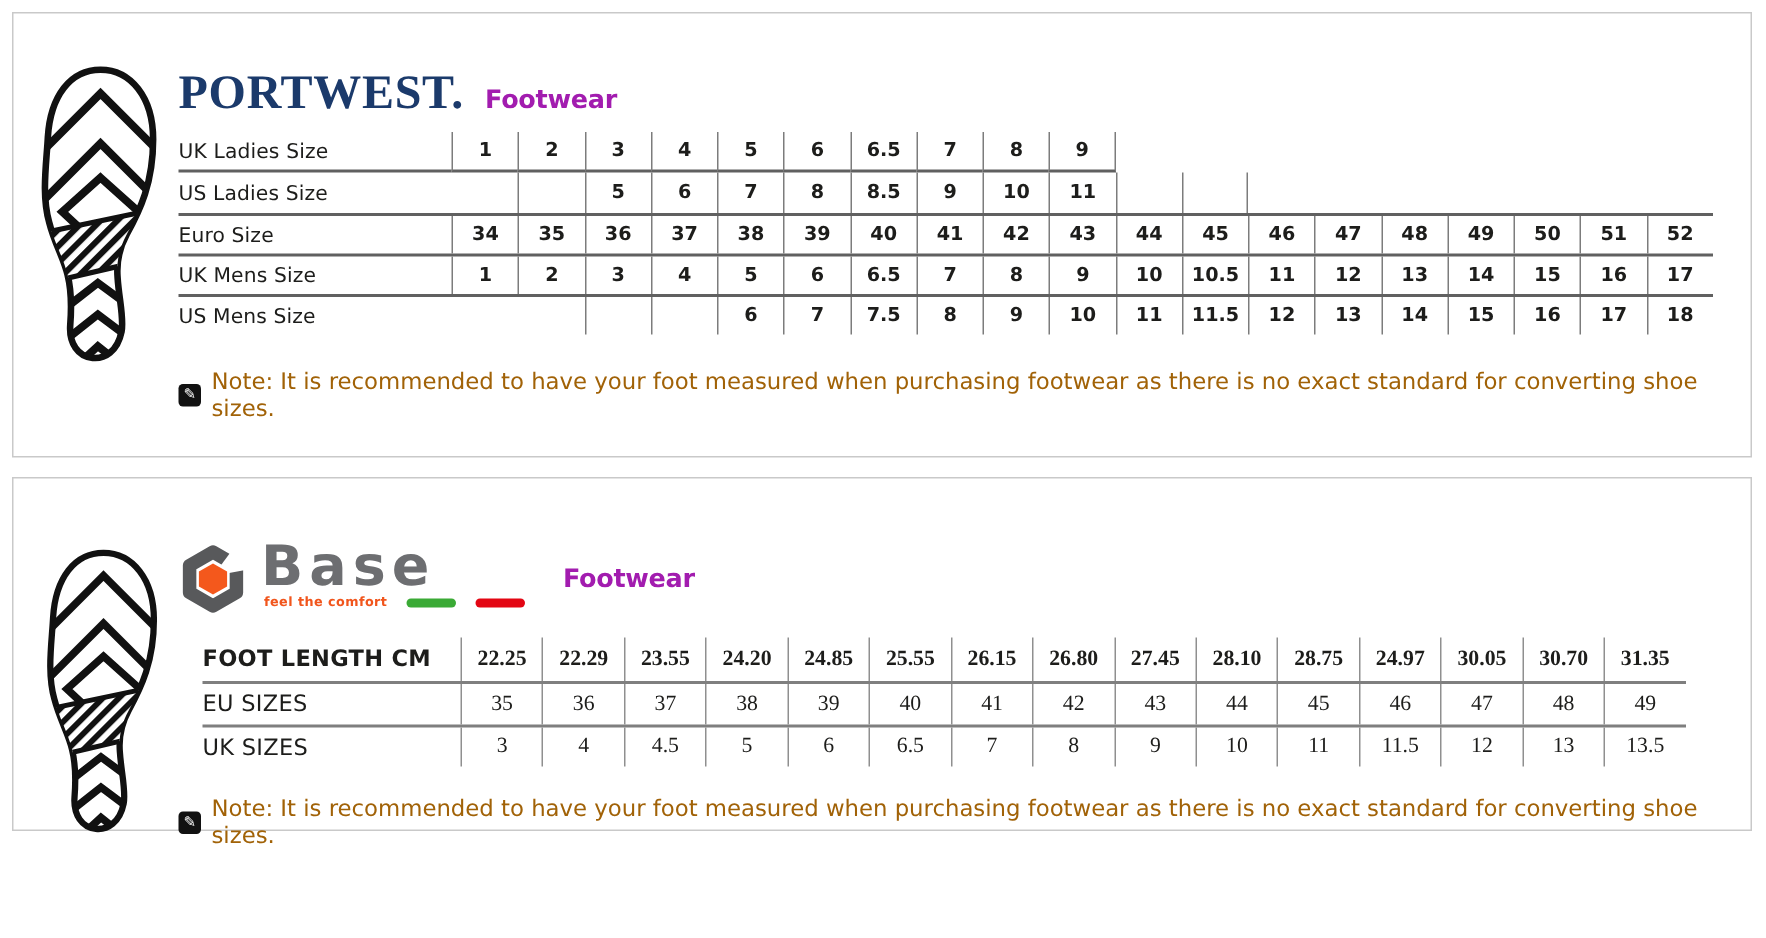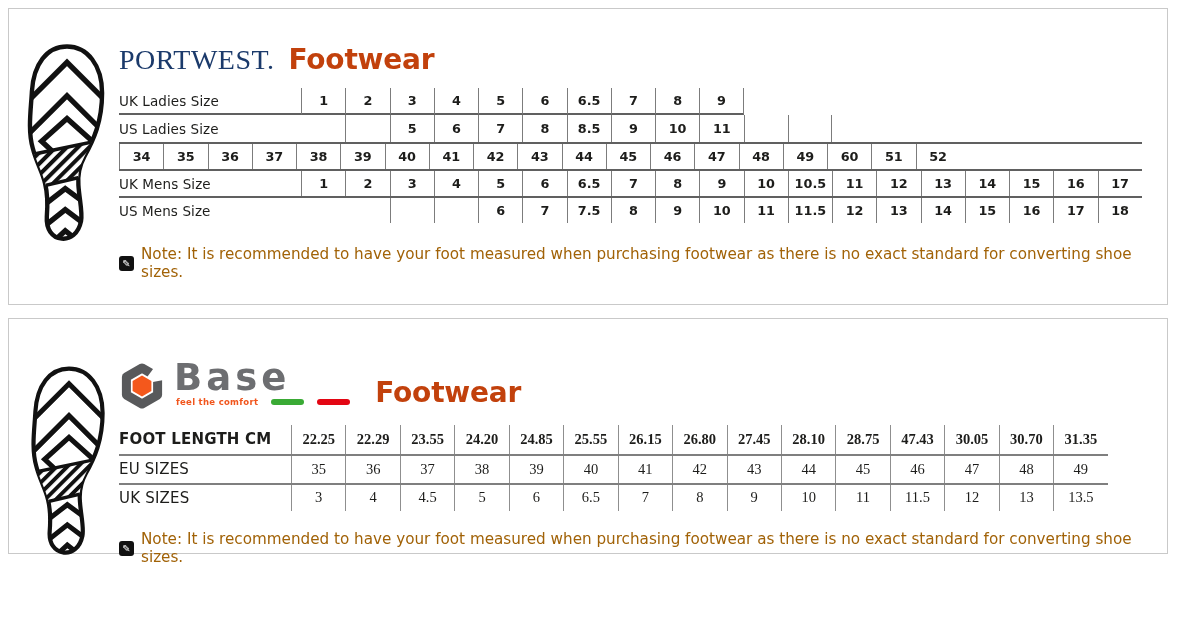--- a/index.html
+++ b/index.html
@@ -15,43 +15,43 @@
   #panel-portwest { top:8px; height:297px; }
   #panel-base { top:318px; height:236px; }
 
   .sole { position:absolute; }
   #panel-portwest .sole { left:14px; top:34px; width:88px; height:200px; }
   #panel-base .sole { left:18px; top:46px; width:84px; height:192px; }
 
   
   .pw-header { position:absolute; left:110px; top:34px; display:flex; align-items:baseline; gap:14px; }
   .pw-logo {
-    font-family:"Liberation Serif", serif; font-weight:normal;
-    font-size:28px; letter-spacing:0.5px; color:var(--navy,#1b3a6b);
-  }
-  .hdr-title { font-size:28px; font-weight:bold; color:#c2410c; letter-spacing:-0.2px; }
+    font-family:"Liberation Serif", serif; font-weight:bold;
+    font-size:32px; letter-spacing:0.5px; color:var(--navy,#1b3a6b);
+  }
+  .hdr-title { font-size:17px; font-weight:bold; color:#a21caf; letter-spacing:-0.2px; }
 
   
   .base-header { position:absolute; left:110px; top:44px; display:flex; align-items:flex-start; gap:9px; }
   .base-txt { display:flex; flex-direction:column; }
   .base-word {
     font-size:37px; line-height:30px; font-weight:bold; letter-spacing:4px;
     color:var(--bgray,#6d6e71);
   }
   .base-tagrow { display:flex; align-items:center; gap:13px; margin:4px 0 11px 2px;justify-content:space-between; }
   .base-tagline { font-size:8.5px; font-weight:bold; color:var(--borange,#f1551c); letter-spacing:0.3px; }
   .flag-bar { width:33px; height:6px; border-radius:3px; }
   .flag-green { background:var(--fgreen,#3aaa35); }
   .flag-red { background:var(--fred,#e30613); }
   .base-foot { margin:13px 0 0 16px; }
 
   
   .sizetable { position:absolute; left:110px; }
   #pw-table { top:79px; width:1023px; }
-  #base-table { top:106px; width:989px; }
+  #base-table { top:106px; width:989px;margin-left:16px; }
   .trow { display:flex; }
   #pw-table .trow { height:27px; }
   #base-table .trow { height:28.8px; }
   .cell { display:flex; align-items:center; justify-content:center; height:100%; }
   .cell.lab { justify-content:flex-start; }
   #pw-table .lab { width:182px; font-size:13.5px; letter-spacing:0.1px; }
   #pw-table .val { width:44.25px; font-size:12.8px; font-weight:bold; }
   #base-table .lab { width:172px; font-size:15px; letter-spacing:0.2px; }
   #base-table .val { width:54.45px; font-size:14.5px; }
   #base-table .b  { font-weight:bold; }
@@ -155,37 +155,38 @@
         <div class="cell val b vl vr"></div>
         <div class="cell val b"></div>
         <div class="cell val b"></div>
         <div class="cell val b"></div>
         <div class="cell val b"></div>
         <div class="cell val b"></div>
         <div class="cell val b"></div>
         <div class="cell val b"></div>
       </div>
       <div class="trow top">
+        <div class="cell lab">Euro Size</div>
         <div class="cell val b vl">34</div>
         <div class="cell val b vl">35</div>
         <div class="cell val b vl">36</div>
         <div class="cell val b vl">37</div>
         <div class="cell val b vl">38</div>
         <div class="cell val b vl">39</div>
         <div class="cell val b vl">40</div>
         <div class="cell val b vl">41</div>
         <div class="cell val b vl">42</div>
         <div class="cell val b vl">43</div>
         <div class="cell val b vl">44</div>
         <div class="cell val b vl">45</div>
         <div class="cell val b vl">46</div>
         <div class="cell val b vl">47</div>
         <div class="cell val b vl">48</div>
         <div class="cell val b vl">49</div>
-        <div class="cell val b vl">60</div>
+        <div class="cell val b vl">50</div>
         <div class="cell val b vl">51</div>
         <div class="cell val b vl">52</div>
       </div>
       <div class="trow top">
         <div class="cell lab">UK Mens Size</div>
         <div class="cell val b vl">1</div>
         <div class="cell val b vl">2</div>
         <div class="cell val b vl">3</div>
         <div class="cell val b vl">4</div>
         <div class="cell val b vl">5</div>
@@ -258,21 +259,21 @@
         <div class="cell val b vl">22.29</div>
         <div class="cell val b vl">23.55</div>
         <div class="cell val b vl">24.20</div>
         <div class="cell val b vl">24.85</div>
         <div class="cell val b vl">25.55</div>
         <div class="cell val b vl">26.15</div>
         <div class="cell val b vl">26.80</div>
         <div class="cell val b vl">27.45</div>
         <div class="cell val b vl">28.10</div>
         <div class="cell val b vl">28.75</div>
-        <div class="cell val b vl">47.43</div>
+        <div class="cell val b vl">24.97</div>
         <div class="cell val b vl">30.05</div>
         <div class="cell val b vl">30.70</div>
         <div class="cell val b vl">31.35</div>
       </div>
       <div class="trow top">
         <div class="cell lab">EU SIZES</div>
         <div class="cell val vl">35</div>
         <div class="cell val vl">36</div>
         <div class="cell val vl">37</div>
         <div class="cell val vl">38</div>

